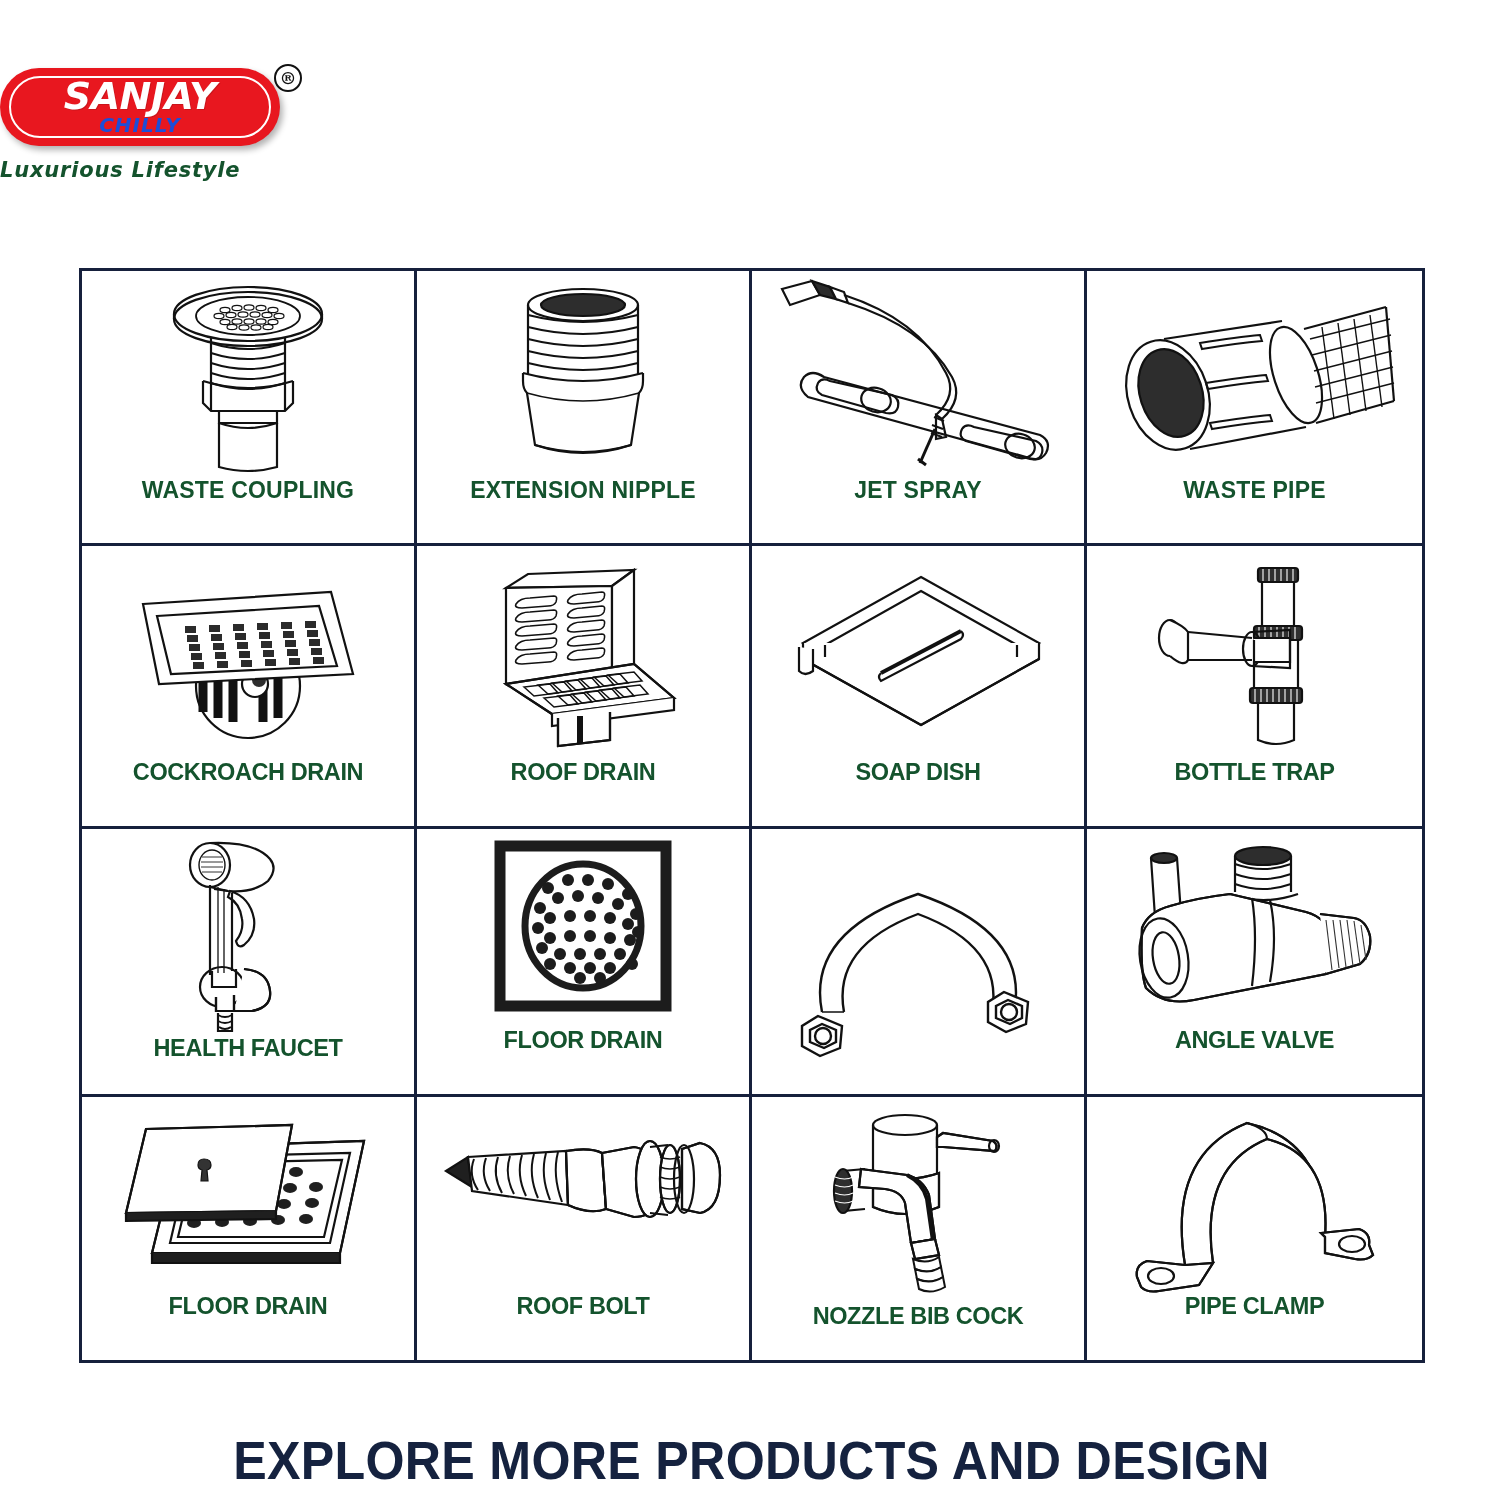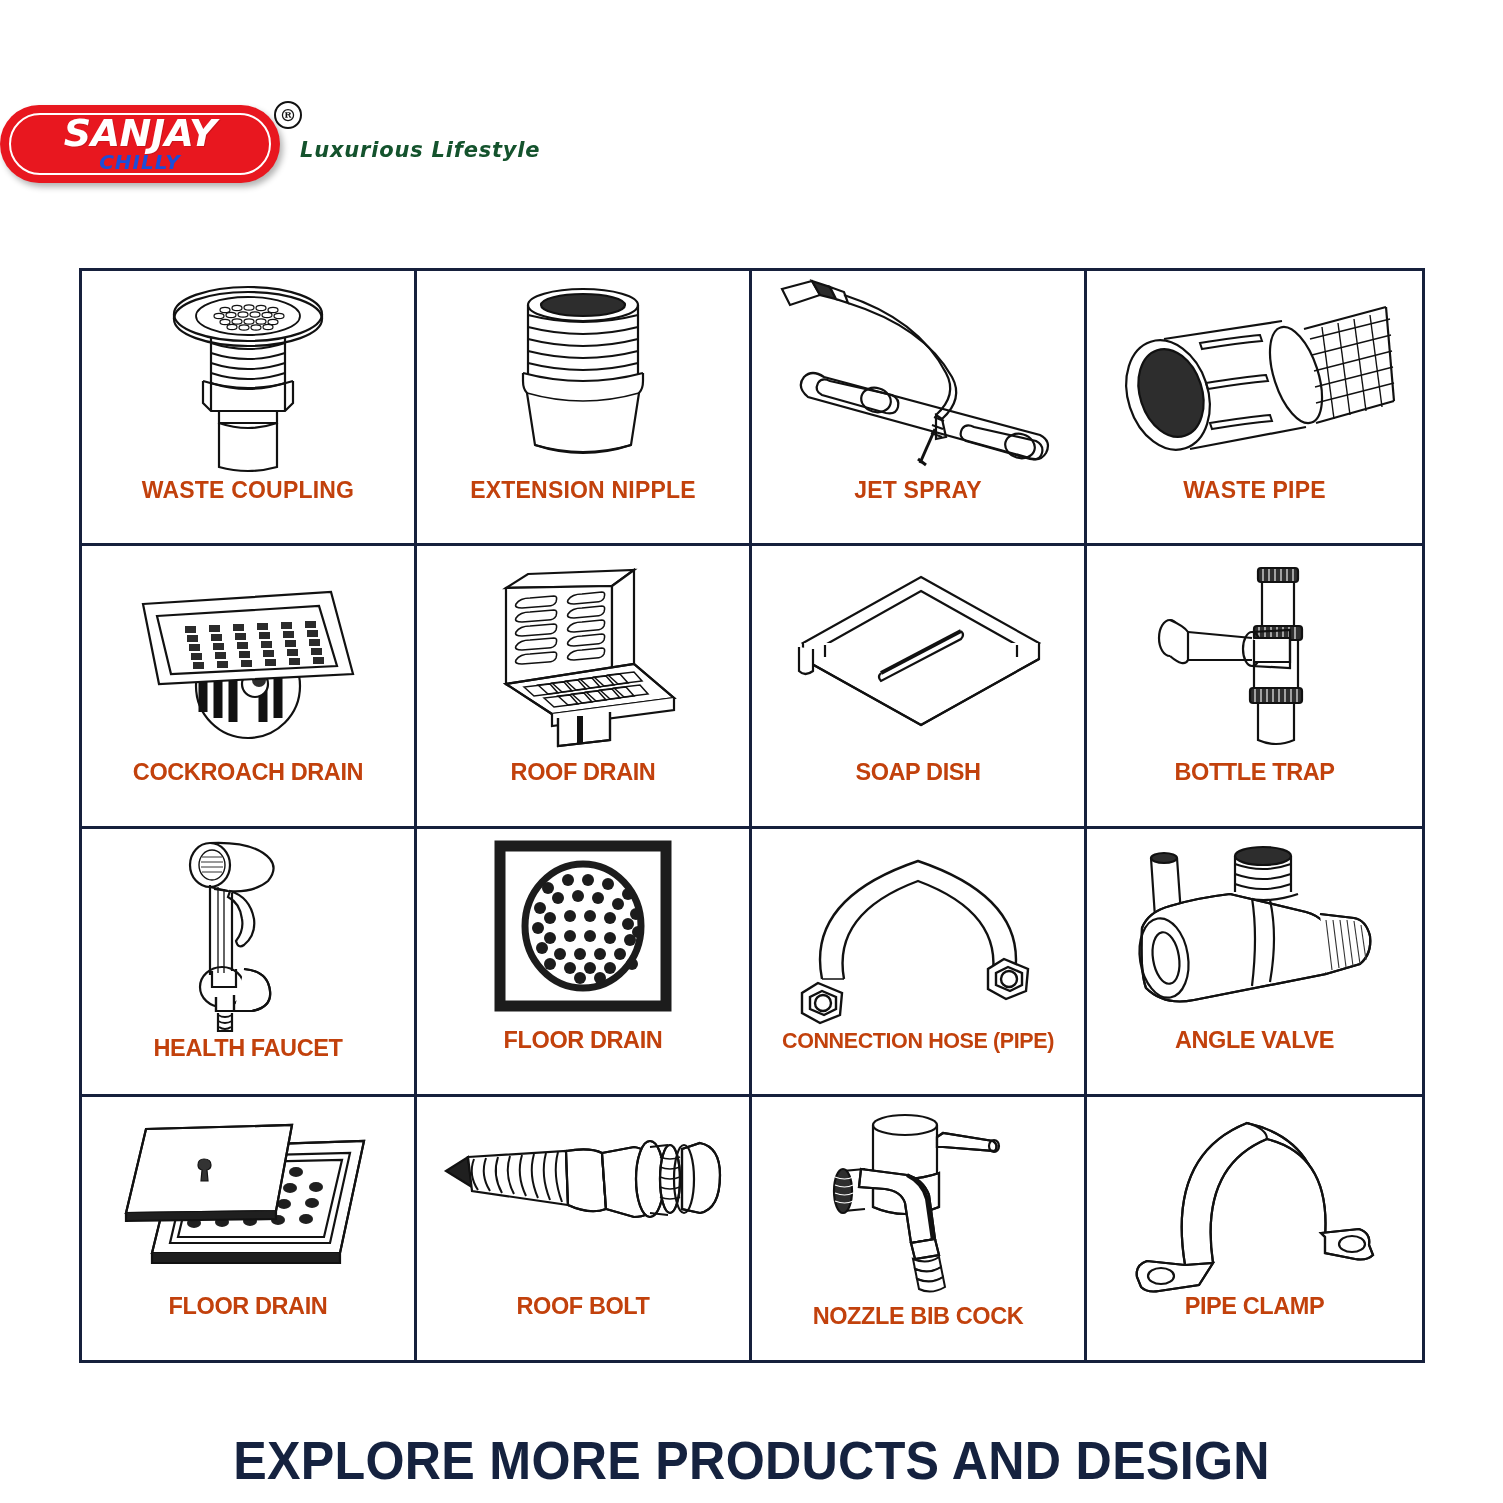--- a/index.html
+++ b/index.html
@@ -12,24 +12,24 @@
     height: 1503px;
     font-family: "Liberation Sans", sans-serif;
     overflow: hidden;
     position: relative;
   }
 
   
   #header {
     height: 248px;
     display: flex;
-    flex-direction: row;
-    align-items: center;
+    flex-direction: column;
+    align-items: flex-start;
     justify-content: flex-start;
-    padding-top: 48px;
+    padding-top: 68px;
     box-sizing: border-box;
   }
   #logo-wrap {
     position: relative;
     width: 300px;
     height: 86px;
   }
   #logo-pill {
     position: absolute;
     left: 0; top: 0;
@@ -140,21 +140,21 @@
     justify-content: center;
     padding-top: 6px;
     box-sizing: border-box;
   }
   .art svg { display: block; }
 
   .caption {
     flex: 0 0 auto;
     width: 100%;
     text-align: center;
-    color: #c2410c;
+    color: #14532d;
     font-family: "Liberation Sans", sans-serif;
     font-weight: bold;
     font-size: 23px;
     letter-spacing: 0.2px;
     padding-bottom: 40px;
     box-sizing: border-box;
   }
   .caption.tight {
     font-size: 23.5px;
     letter-spacing: -0.4px;
@@ -545,21 +545,20 @@
           <path d="M56 142 Q44 76 130 44 Q216 76 204 142"></path>
           <path d="M34 142 L56 142 M226 142 L204 142" stroke-width="1.6"></path>
           <path d="M30 146 L14 156 L14 176 L32 186 L52 178 L54 156 Z" fill="#fff"></path>
           <path d="M34 154 L22 160 L22 172 L36 178 L48 172 L48 160 Z"></path>
           <ellipse cx="35" cy="166" rx="8" ry="8"></ellipse>
           <path d="M216 122 L200 132 L200 152 L218 162 L238 154 L240 132 Z" fill="#fff"></path>
           <path d="M220 130 L208 136 L208 148 L222 154 L234 148 L234 136 Z"></path>
           <ellipse cx="221" cy="142" rx="8" ry="8"></ellipse>
         </svg>
       </div>
-      <div class="caption small">CONNECTION HOSE (PIPE)</div>
     </div>
 
     <div class="cell">
       <div class="art">
         <svg width="250" height="190" viewBox="0 0 250 190" fill="none" stroke="#111" stroke-width="2.2">
           <ellipse cx="34" cy="22" rx="13" ry="5" fill="#2d2d2d"></ellipse>
           <path d="M21 22 L26 96 M47 22 L52 92"></path>
           <ellipse cx="133" cy="20" rx="28" ry="9" fill="#2d2d2d"></ellipse>
           <path d="M105 20 L105 56 M161 20 L161 56"></path>
           <g stroke-width="2">

